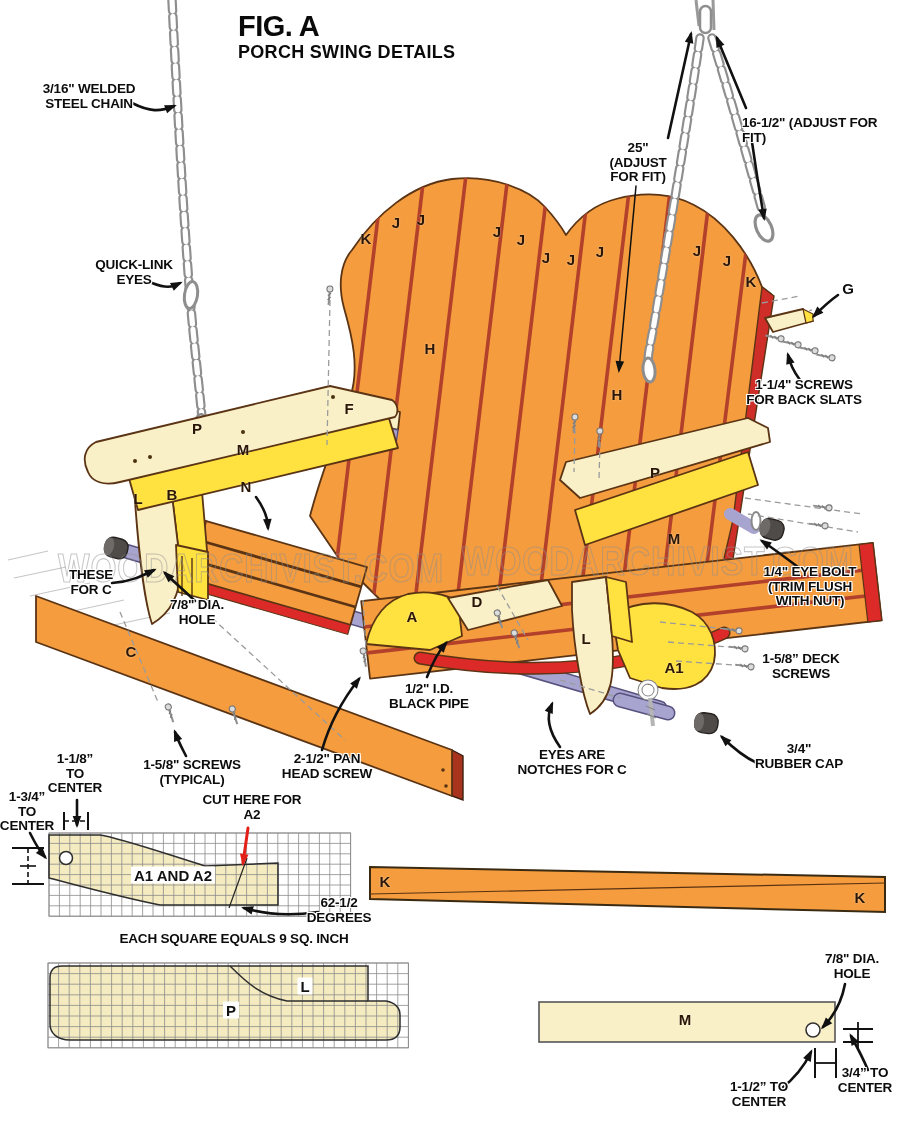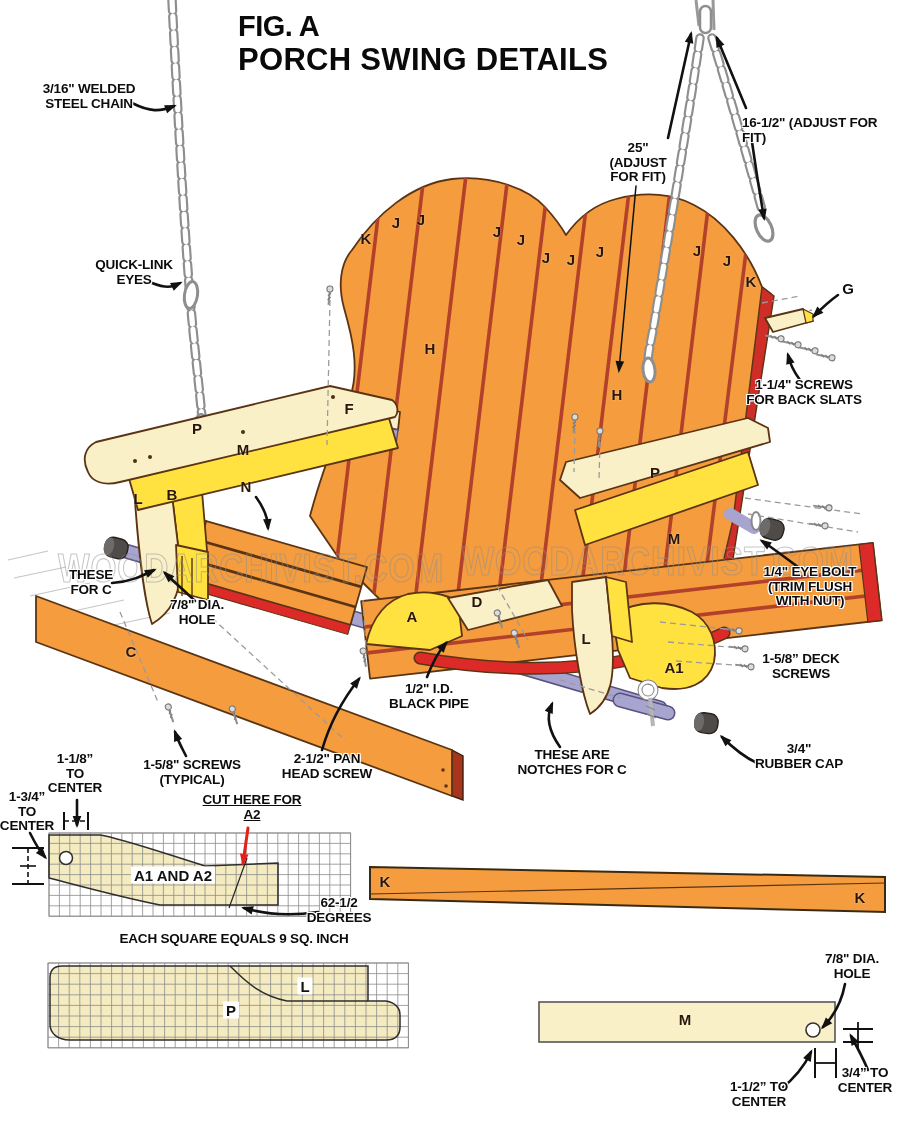--- a/index.html
+++ b/index.html
@@ -4,21 +4,21 @@
 <style>
   html,body{margin:0;padding:0;background:#fff;}
   #stage{position:relative;width:900px;height:1133px;background:#fff;overflow:hidden;
          font-family:"Liberation Sans",sans-serif;}
   #art{position:absolute;left:0;top:0;}
   .lab{position:absolute;font-weight:bold;font-size:13.5px;line-height:1.08;color:#0c0c0c;
        text-align:center;white-space:pre-line;letter-spacing:-0.2px;
        text-shadow:-1px -1px 0 #fff,1px -1px 0 #fff,-1px 1px 0 #fff,1px 1px 0 #fff,0 0 2px #fff;}
   .lab.left{text-align:left;}
   .figa{position:absolute;font-weight:900;font-size:29px;letter-spacing:-0.5px;color:#0a0a0a;}
-  .figsub{position:absolute;font-weight:800;font-size:31px;letter-spacing:0.3px;color:#0a0a0a;}
+  .figsub{position:absolute;font-weight:800;font-size:18px;letter-spacing:0.3px;color:#0a0a0a;}
   .pl{position:absolute;transform:translate(-50%,-50%);font-weight:bold;font-size:15px;color:#2b1606;
       text-shadow:0 0 2px rgba(255,255,255,.6);}
   .pl.box{background:#fff;padding:0 3px;border-radius:1px;color:#111;
       text-shadow:none;}
   .o{stroke:#5a3414;stroke-width:1.8;stroke-linejoin:round;}
   .slat{stroke:#B2402A;stroke-width:3.6;}
   .arrow,.arrow-red{fill:none;stroke:#111;stroke-width:2.6;stroke-linecap:round;}
   .arrow.thin{stroke-width:1.5;}
   .arrow-red{stroke:#e32119;stroke-width:3;}
   .dl{stroke:#9b9b9b;stroke-width:1.3;stroke-dasharray:6 4;fill:none;}
@@ -418,31 +418,31 @@
 (TRIM FLUSH
 WITH NUT)</div>
 <div class="lab" style="left:750px;top:652px;width:102px;">1-5/8” DECK
 SCREWS</div>
 <div class="lab" style="left:743px;top:742px;width:112px;">3/4"
 RUBBER CAP</div>
 <div class="lab" style="left:383px;top:682px;width:92px;">1/2" I.D.
 BLACK PIPE</div>
 <div class="lab" style="left:276px;top:752px;width:102px;">2-1/2" PAN
 HEAD SCREW</div>
-<div class="lab" style="left:513px;top:748px;width:118px;">THESE ARE
+<div class="lab" style="left:513px;top:748px;width:118px;">EYES ARE
 NOTCHES FOR C</div>
 <div class="lab" style="left:133px;top:758px;width:118px;">1-5/8" SCREWS
 (TYPICAL)</div>
 <div class="lab" style="left:44px;top:752px;width:62px;">1-1/8”
 TO
 CENTER</div>
 <div class="lab" style="left:-2px;top:790px;width:58px;">1-3/4”
 TO
 CENTER</div>
-<div class="lab" style="left:198px;top:793px;width:108px;text-decoration:underline;">CUT HERE FOR
+<div class="lab" style="left:198px;top:793px;width:108px;">CUT HERE FOR
 A2</div>
 <div class="lab" style="left:298px;top:896px;width:82px;">62-1/2
 DEGREES</div>
 <div class="lab" style="left:98px;top:932px;width:272px;">EACH SQUARE EQUALS 9 SQ. INCH</div>
 <div class="lab" style="left:810px;top:952px;width:84px;">7/8" DIA.
 HOLE</div>
 <div class="lab" style="left:703px;top:1080px;width:112px;">1-1/2” TO
 CENTER</div>
 <div class="lab" style="left:824px;top:1066px;width:82px;">3/4” TO
 CENTER</div>

